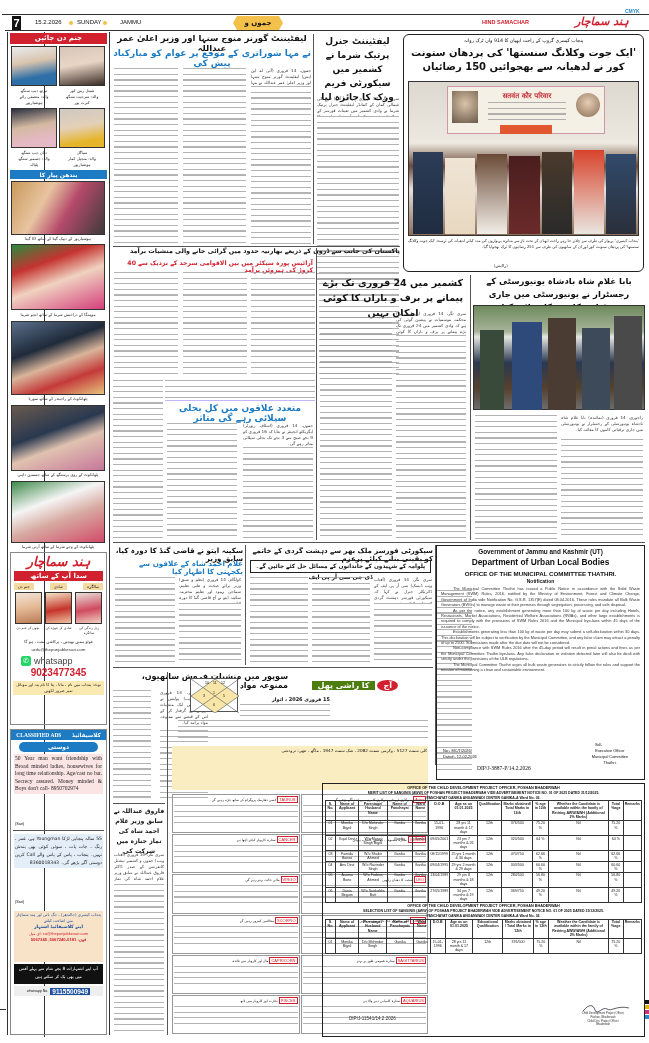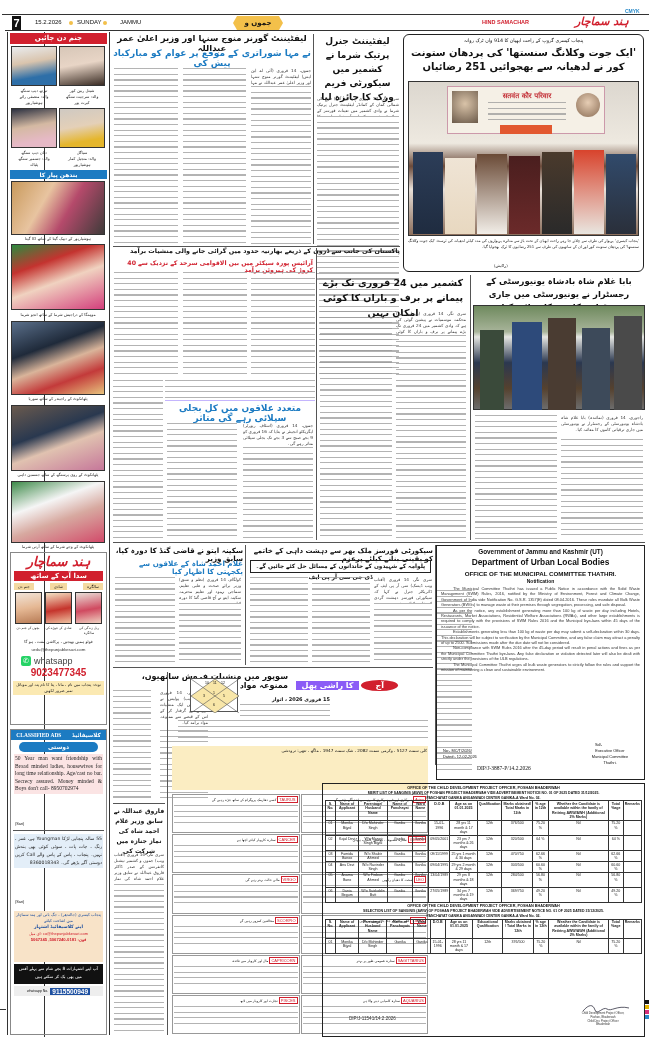--- a/index.html
+++ b/index.html
@@ -147,21 +147,21 @@
 <div class="abs vr" style="left:313px;top:34px;height:210px"></div>
 
 <div class="abs" style="left:315px;top:34px;width:85px;height:210px">
   <div class="abs head-blk urdu" style="left:0;top:0;width:85px;font-size:9px;line-height:14px">لیفٹیننٹ جنرل پرتیک شرما نے کشمیر میں سیکورٹی فریم ورک کا جائزہ لیا</div>
   <div class="abs txt" style="left:2px;top:62px;width:82px;height:20px">سری نگر، 14 فروری (یو این آئی) فوج کی شمالی کمان کے کمانڈر لیفٹیننٹ جنرل پرتیک شرما نے وادی کشمیر میں تعینات فورسز کے سیکورٹی فریم ورک اور آپریشنل تیاریوں کا جائزہ لیا۔</div>
   <div class="abs lines" style="left:2px;top:82px;width:82px;height:168px"></div>
 </div>
 
 <div class="abs box" style="left:403px;top:34px;width:241px;height:238px">
   <div class="abs urdu" style="left:0;top:3px;width:239px;font-size:4.8px;text-align:center">پنجاب کیسری گروپ کے راحت ابھیان کا 914 واں ٹرک روانہ</div>
-  <div class="abs head-blk urdu" style="left:4px;top:11px;width:231px;font-size:10px;line-height:14px">'ایک جوت وکلانگ سنستھا' کی پردھان ستونت کور نے لدھیانہ سے بھجوائیں 251 رضائیاں</div>
+  <div class="abs head-blk urdu" style="left:4px;top:11px;width:231px;font-size:10px;line-height:14px">'ایک جوت وکلانگ سنستھا' کی پردھان ستونت کور نے لدھیانہ سے بھجوائیں 150 رضائیاں</div>
   <div class="abs photo" style="left:4px;top:46px;width:231px;height:155px;background:linear-gradient(180deg,#dcd7cf 0,#eee9e0 40%,#6b4a3a 55%,#e8e0d8 70%,#8b6e5c 100%)">
     <div class="abs" style="left:38px;top:4px;width:158px;height:48px;background:#f5f0e6;border:1px solid #c9a">
       <div class="abs" style="left:4px;top:4px;width:26px;height:32px;background:radial-gradient(circle at 50% 40%,#d9c3a8,#6b5a4a)"></div>
       <div class="abs" style="left:34px;top:4px;width:90px;font-size:7px;color:#c4333a;font-weight:bold;text-align:center">सतवंत कौर परिवार</div>
       <div class="abs lines" style="left:40px;top:15px;width:78px;height:20px"></div>
       <div class="abs" style="left:128px;top:6px;width:24px;height:24px;border-radius:50%;background:radial-gradient(circle at 50% 40%,#e6cdb4,#8a6d55)"></div>
       <div class="abs" style="left:52px;top:38px;width:52px;height:9px;background:#e2572f"></div>
     </div>
     <div class="abs" style="left:4px;top:60px;width:223px;height:92px;display:flex;gap:2px;align-items:flex-end">
       <div style="flex:1;height:82px;background:linear-gradient(#2c3d58,#1f2c40)"></div>
@@ -225,21 +225,21 @@
 <div class="abs" style="left:113px;top:545px;width:130px;height:120px">
   <div class="abs head-blk urdu" style="left:0;top:2px;width:130px;font-size:7.2px;text-align:right">سکینہ ایتو نے قاضی گنڈ کا دورہ کیا، سابق وزیر</div>
   <div class="abs head-blk urdu head-blue" style="left:0;top:15px;width:130px;font-size:7.2px;text-align:right">غلام احمد شاہ کے علاقوں سے یکجہتی کا اظہار کیا</div>
   <div class="abs txt" style="left:66px;top:32px;width:62px;height:26px">کولگام، 14 فروری (نظم و نسق) وزیر برائے صحت و طبی تعلیم، سماجی بہبود اور تعلیم محترمہ سکینہ ایتو نے آج قاضی گنڈ کا دورہ کیا۔</div>
   <div class="abs lines" style="left:66px;top:58px;width:62px;height:60px"></div>
   <div class="abs lines" style="left:2px;top:32px;width:60px;height:86px"></div>
 </div>
 <div class="abs vr" style="left:245px;top:545px;height:120px"></div>
 
 <div class="abs" style="left:248px;top:545px;width:185px;height:120px">
-  <div class="abs head-blk urdu" style="left:0;top:2px;width:185px;font-size:7px;text-align:right">سیکورٹی فورسز ملک بھر سے دہشت داہی کے خاتمے کو یقینی بنانے کیلئے پرعزم</div>
+  <div class="abs head-blk urdu" style="left:0;top:2px;width:185px;font-size:7px;text-align:right">سیکورٹی فورسز ملک بھر سے دہشت گردی کے خاتمے کو یقینی بنانے کیلئے پرعزم</div>
   <div class="abs urdu" style="left:2px;top:15px;width:181px;height:13px;border:1px solid #222;font-size:5.8px;font-weight:bold;text-align:center;line-height:11px">پلوامہ کے شہیدوں کے خاندانوں کے مسائل حل کئے جائیں گے۔ ڈی جی سی آر پی ایف</div>
   <div class="abs txt" style="left:126px;top:32px;width:58px;height:26px">سری نگر، 14 فروری (آفتاب ویب ڈیسک) سی آر پی ایف کے ڈائریکٹر جنرل نے کہا کہ سیکورٹی فورسز دہشت گردی کے خاتمے کیلئے پرعزم ہیں۔</div>
   <div class="abs lines" style="left:126px;top:58px;width:58px;height:60px"></div>
   <div class="abs lines" style="left:64px;top:32px;width:58px;height:86px"></div>
   <div class="abs lines" style="left:2px;top:32px;width:58px;height:86px"></div>
 </div>
 <div class="abs vr" style="left:435px;top:545px;height:220px"></div>
 <div class="abs lines" style="left:436px;top:590px;width:36px;height:180px"></div>
 
 <div class="abs hr" style="left:113px;top:667px;width:320px"></div>
@@ -265,22 +265,22 @@
     </svg>
     <div class="abs en" style="left:14px;top:2px;font-size:3.5px">10</div>
     <div class="abs en" style="left:22px;top:2px;font-size:3.5px">11</div>
     <div class="abs en" style="left:30px;top:2px;font-size:3.5px">12</div>
     <div class="abs en" style="left:22px;top:12px;font-size:3.5px">1</div>
     <div class="abs en" style="left:12px;top:15px;font-size:3.5px">3</div>
     <div class="abs en" style="left:32px;top:15px;font-size:3.5px">5</div>
     <div class="abs en" style="left:22px;top:24px;font-size:3.5px">6</div>
   </div>
   <div class="abs" style="left:118px;top:4px;width:110px;height:18px;display:flex;align-items:center;gap:2px;direction:rtl">
-    <span class="urdu" style="background:#d1202e;color:#fff;font-size:8px;font-weight:bold;padding:1px 14px;border-radius:50%">آج</span>
-    <span class="urdu" style="background:#8b5cf6;color:#fff;font-size:8px;font-weight:bold;padding:0 6px">کا راشی پھل</span>
+    <span class="urdu" style="background:#d1202e;color:#fff;font-size:8px;font-weight:bold;padding:1px 6px;border-radius:50%">آج</span>
+    <span class="urdu" style="background:#4d7c0f;color:#fff;font-size:8px;font-weight:bold;padding:0 6px">کا راشی پھل</span>
   </div>
   <div class="abs urdu" style="left:70px;top:24px;width:90px;font-size:5px;font-weight:bold;text-align:right">15 فروری 2026 ، اتوار</div>
   <div class="abs lines" style="left:70px;top:32px;width:90px;height:12px"></div>
   <div class="abs lines" style="left:8px;top:48px;width:250px;height:22px"></div>
   <div class="abs urdu" style="left:2px;top:74px;width:256px;height:44px;background:#fbedc2;font-size:4.2px;line-height:8px;text-align:justify;padding:1px">کلی سمت 5127 ، وکرمی سمت 2082 ، شک سمت 1947 ، ماگھ ، تتھی: ترودشی</div>
 
   <div class="abs" style="left:2px;top:122px;width:256px;height:240px;display:grid;grid-template-columns:1fr 1fr;grid-template-rows:repeat(6,1fr);gap:1px">
     <div class="zod urdu"><span class="zn">TAURUS</span> <span>کسی دھارمک پروگرام کے ساتھ جڑے رہیں گے</span><div class="lines" style="height:18px;margin-top:2px"></div></div>
     <div class="zod urdu"><span class="zn">Aries</span> <span>سرکاری اور غیر سرکاری کاموں میں قدم آگے بڑھیں گے</span><div class="lines" style="height:18px;margin-top:2px"></div></div>
     <div class="zod urdu"><span class="zn">CANCER</span> <span>ستارہ کاروبار کیلئے اچھا ہے</span><div class="lines" style="height:18px;margin-top:2px"></div></div>

